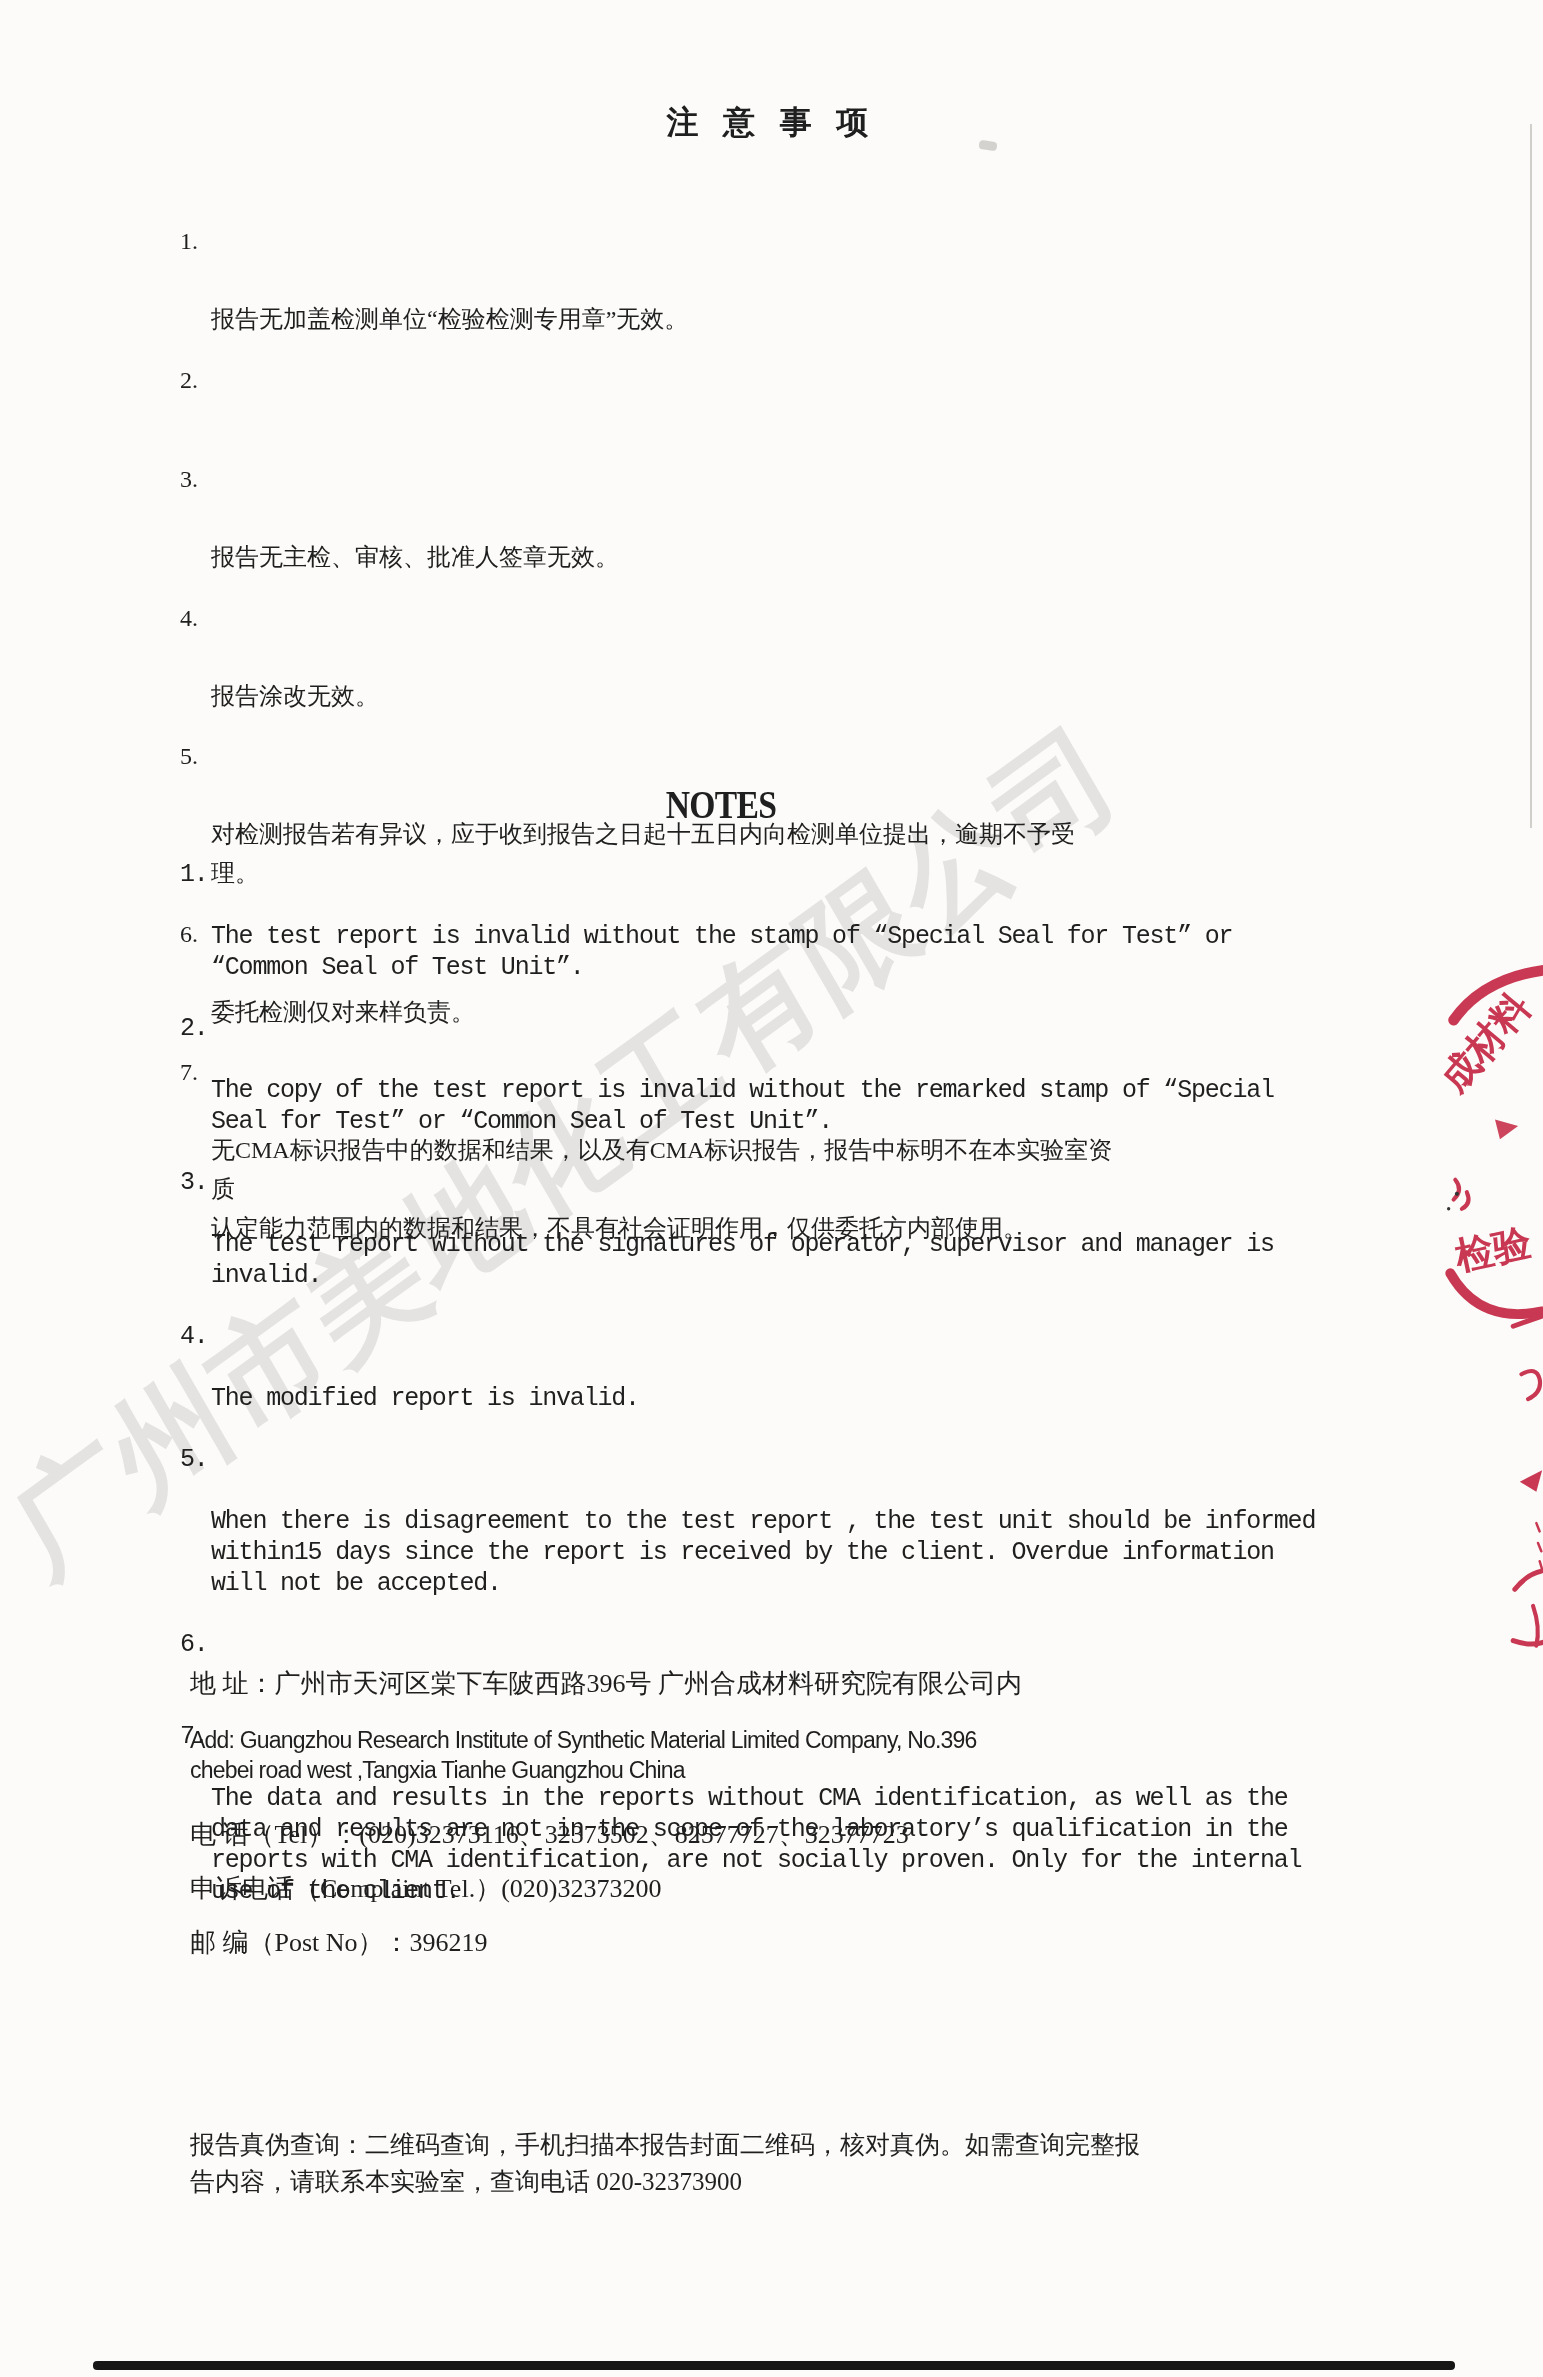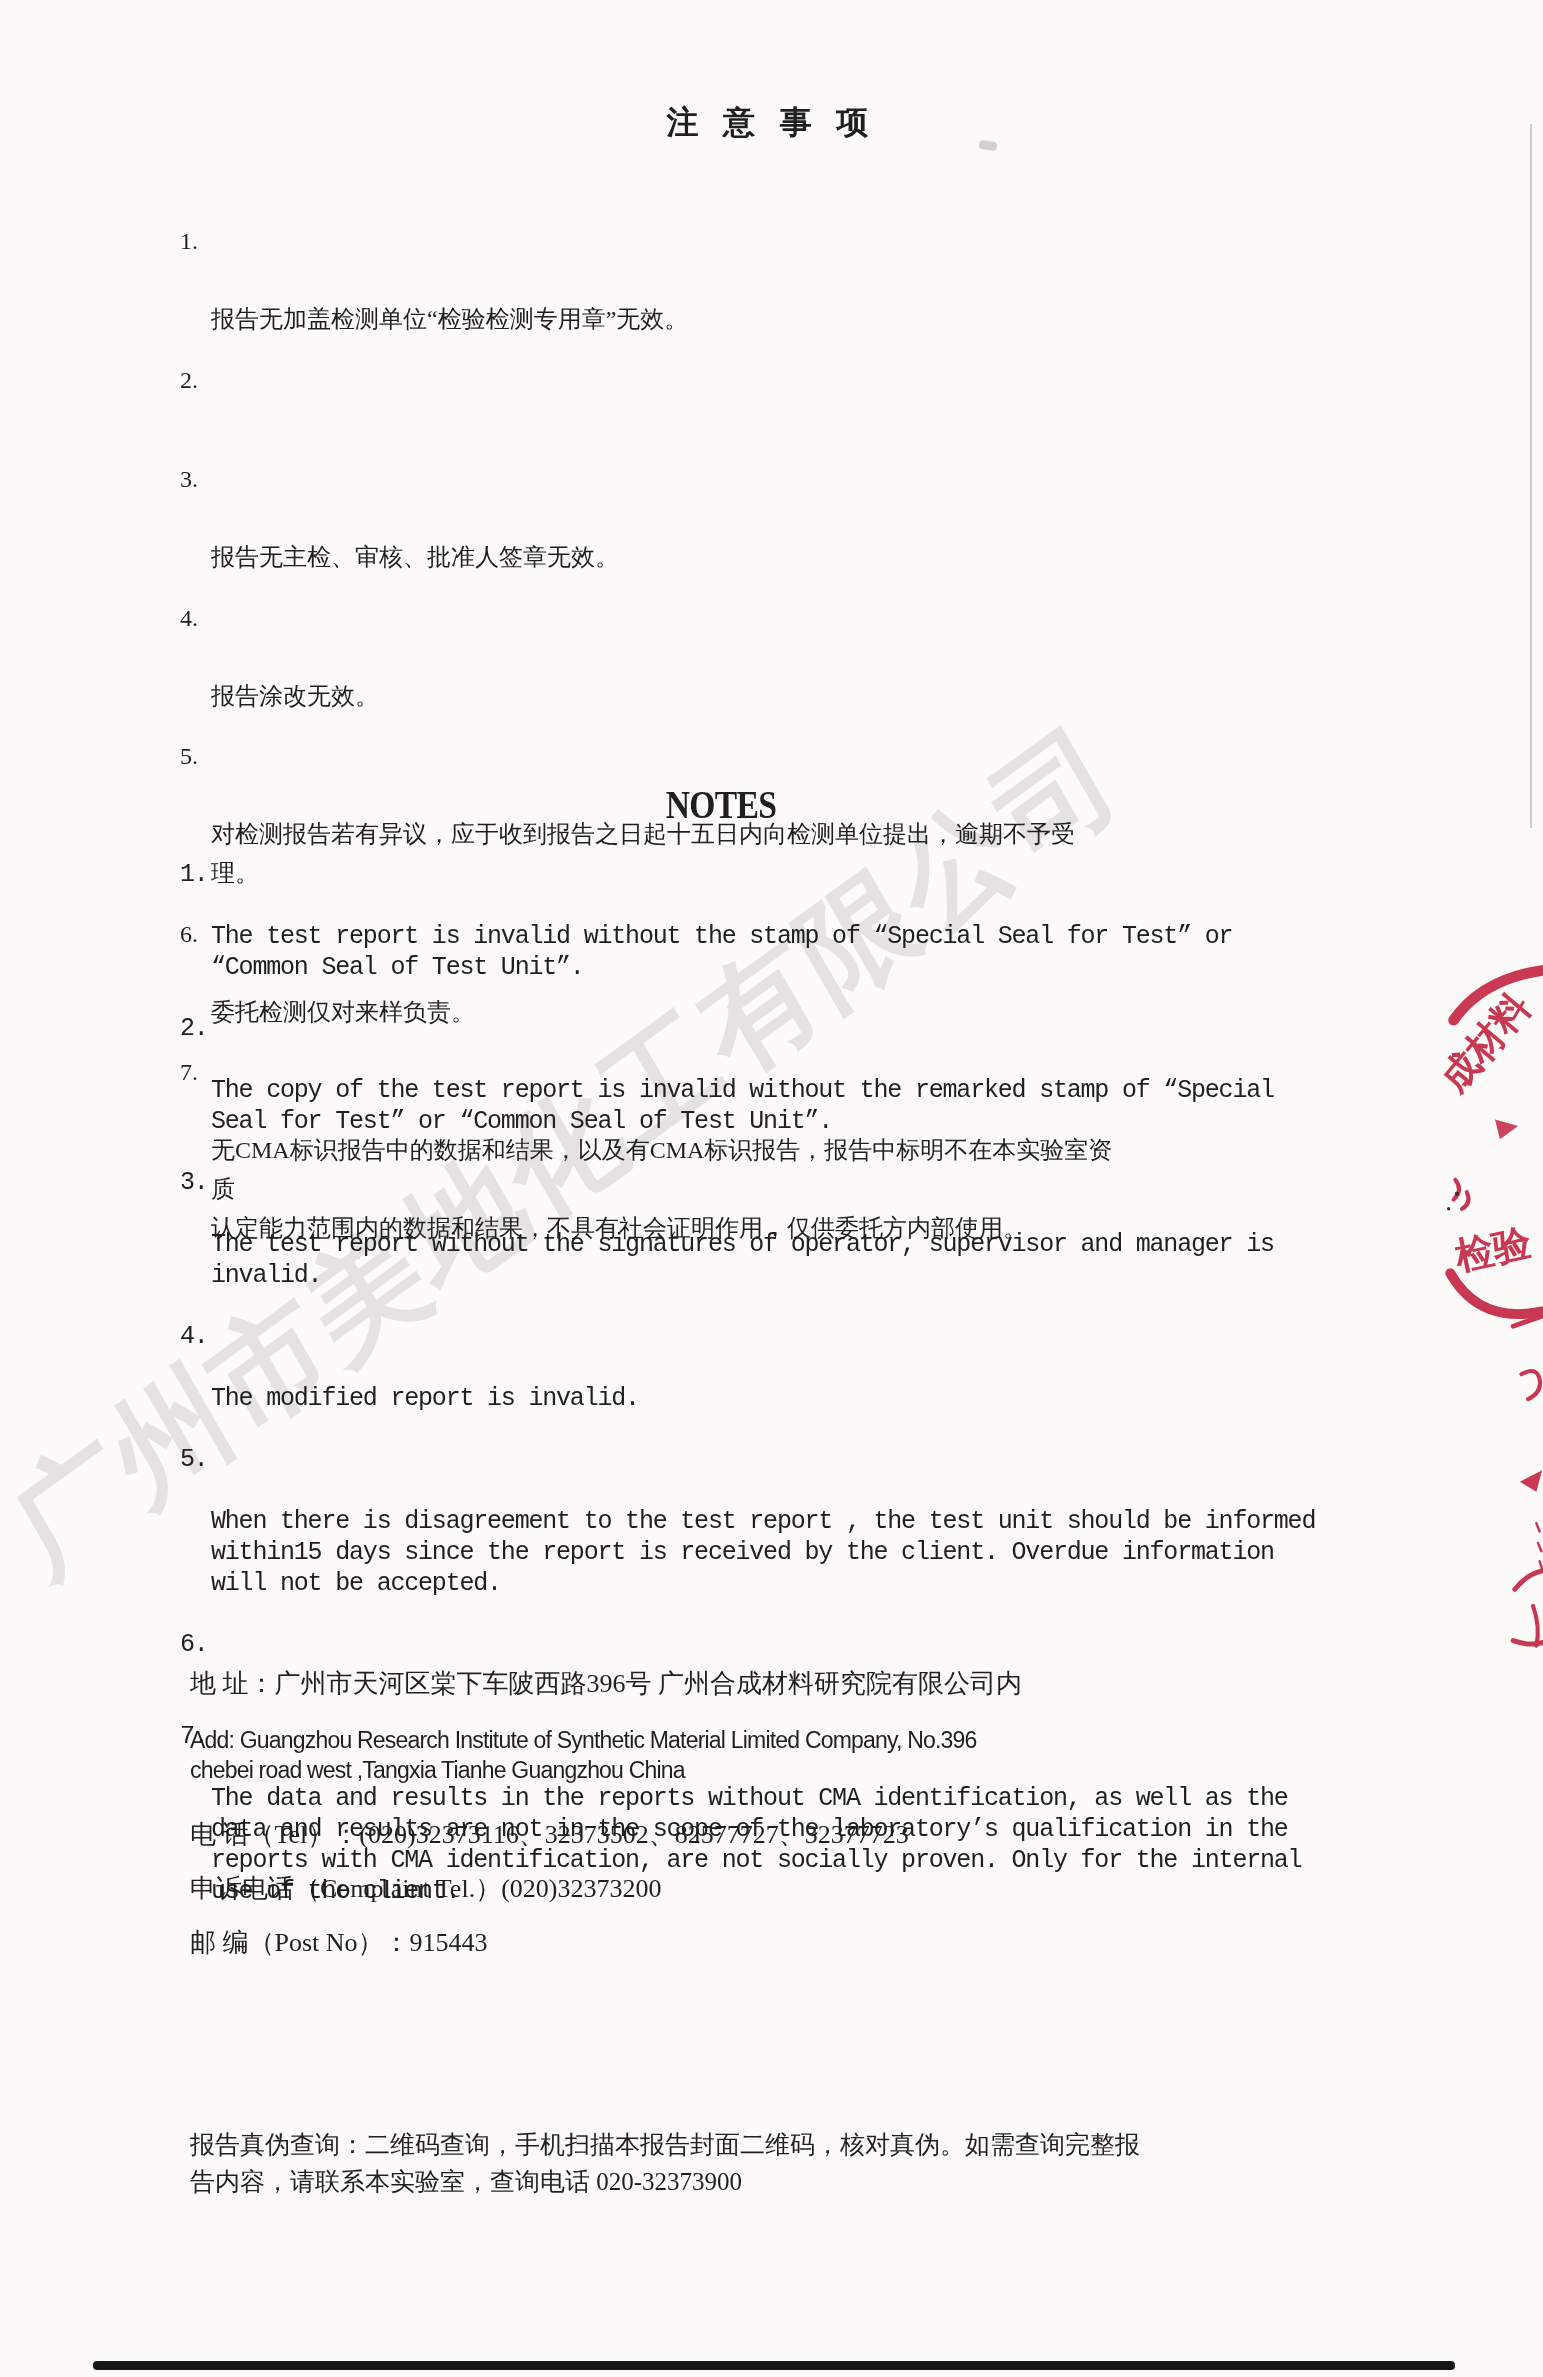--- a/index.html
+++ b/index.html
@@ -158,21 +158,21 @@
 use of the client.</span>
     </li>
   </ol>
 
   <div class="contact">
     <p class="line-cn addr-cn">地 址：广州市天河区棠下车陂西路396号 广州合成材料研究院有限公司内</p>
     <p class="addr-en">Add: Guangzhou Research Institute of Synthetic Material Limited Company, No.396
 chebei road west ,Tangxia Tianhe Guangzhou China</p>
     <p class="line-cn tel">电 话（Tel）：(020)32373116、32373502、82577727、32377723</p>
     <p class="line-cn complaint">申诉电话（Complaint Tel.）(020)32373200</p>
-    <p class="line-cn post">邮 编（Post No）：915443</p>
+    <p class="line-cn post">邮 编（Post No）：396219</p>
   </div>
 
   <div class="verify">报告真伪查询：二维码查询，手机扫描本报告封面二维码，核对真伪。如需查询完整报
 告内容，请联系本实验室，查询电话 020-32373900</div>
 
   <div class="stamp-wrap">
     <svg width="101" height="786" viewBox="0 0 122 950">
       <g stroke="#c42441" fill="none" stroke-linecap="round" opacity="0.9">
         <path d="M 14 92 C 40 55, 80 38, 121 32" stroke-width="13"></path>
         <path d="M 10 398 C 35 442, 75 454, 121 444" stroke-width="12"></path>

